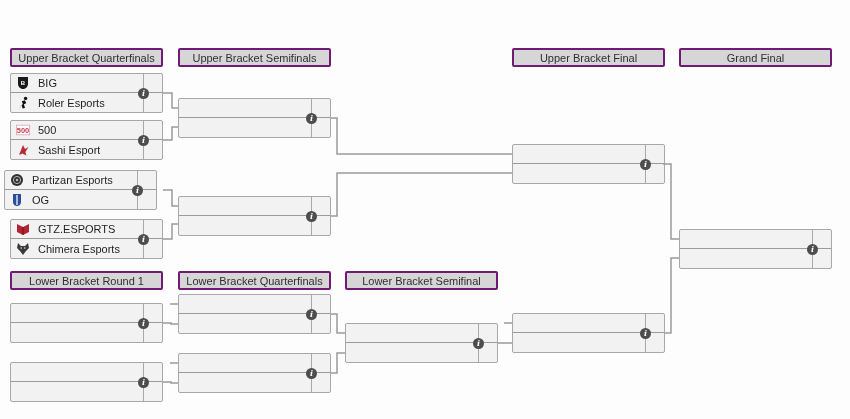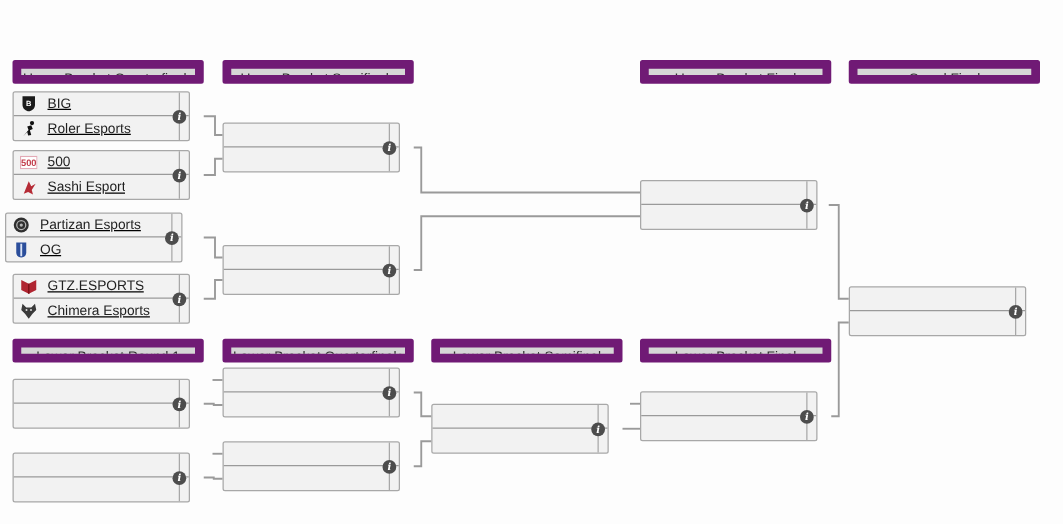--- a/index.html
+++ b/index.html
@@ -2,25 +2,25 @@
 <html><head>
 <meta charset="utf-8">
 <style>
   html,body{margin:0;padding:0;background:#fdfdfd;}
   .canvas{position:relative;width:850px;height:419px;background:#fdfdfd;overflow:hidden;
           font-family:"Liberation Sans", sans-serif;}
   .title-row{position:absolute;left:10px;top:8px;display:flex;align-items:baseline;gap:7px;}
   .group-title{font-size:17px;color:#5e701f;font-weight:500;}
   .edit-link{font-size:10px;color:#3c6eb4;text-decoration:none;cursor:pointer;}
   .round-header{position:absolute;width:153px;height:19px;box-sizing:border-box;
-        background:#d6d6d6;border:7px solid #701a75;border-radius:2px;
+        background:#d6d6d6;border:2px solid #701a75;border-radius:2px;
         font-size:11px;color:#2f2f2f;text-align:center;line-height:17px;
         white-space:nowrap;overflow:hidden;}
-  .match{position:absolute;width:142px;height:40px;box-sizing:border-box;
-        background:#f2f2f2;border:1px solid #a8a8a8;border-radius:2px;text-decoration:underline;}
+  .match{position:absolute;width:153px;height:40px;box-sizing:border-box;
+        background:#f2f2f2;border:1px solid #a8a8a8;border-radius:2px;}
   .trow{height:19px;display:flex;align-items:center;box-sizing:border-box;}
   .trow.top{border-bottom:1px solid #9a9a9a;}
   .tlogo{width:24px;display:flex;justify-content:center;align-items:center;flex:0 0 24px;}
   .tlogo svg{width:14px;height:14px;display:block;}
   .tname{font-size:11px;color:#1f1f1f;white-space:nowrap;overflow:hidden;padding-left:3px;}
   .score-divider{position:absolute;top:0;bottom:0;left:132px;width:0;
         border-left:1px solid #a8a8a8;}
   .info-badge{position:absolute;left:127px;top:13.5px;width:11px;height:11px;
         background:#4d4d4d;border-radius:50%;color:#fff;font-size:8px;line-height:11px;
         text-align:center;font-weight:bold;font-family:"DejaVu Serif", serif;
@@ -34,21 +34,20 @@
 <div class="canvas">
 
 
   <div class="round-header" style="left:10px;top:48px">Upper Bracket Quarterfinals</div>
   <div class="round-header" style="left:178px;top:48px">Upper Bracket Semifinals</div>
   <div class="round-header" style="left:512px;top:48px">Upper Bracket Final</div>
   <div class="round-header" style="left:679px;top:48px">Grand Final</div>
   <div class="round-header" style="left:10px;top:271px">Lower Bracket Round 1</div>
   <div class="round-header" style="left:345px;top:271px">Lower Bracket Semifinal</div>
   <div class="round-header" style="left:178px;top:271px">Lower Bracket Quarterfinals</div>
-  <div class="round-header" style="left:512px;top:271px">Lower Bracket Final</div>
 
   <svg class="wires">
     <polyline points="163,93 172,93 172,108 178,108"></polyline>
     <polyline points="163,140 172,140 172,127 178,127"></polyline>
     <polyline points="163,190 172,190 172,206 178,206"></polyline>
     <polyline points="163,239 172,239 172,224 178,224"></polyline>
     <polyline points="331,118 337,118 337,154 512,154"></polyline>
     <polyline points="331,216 337,216 337,173 512,173"></polyline>
     <polyline points="663,164 671,164 671,239 679,239"></polyline>
     <polyline points="665,333 671,333 671,258 679,258"></polyline>

